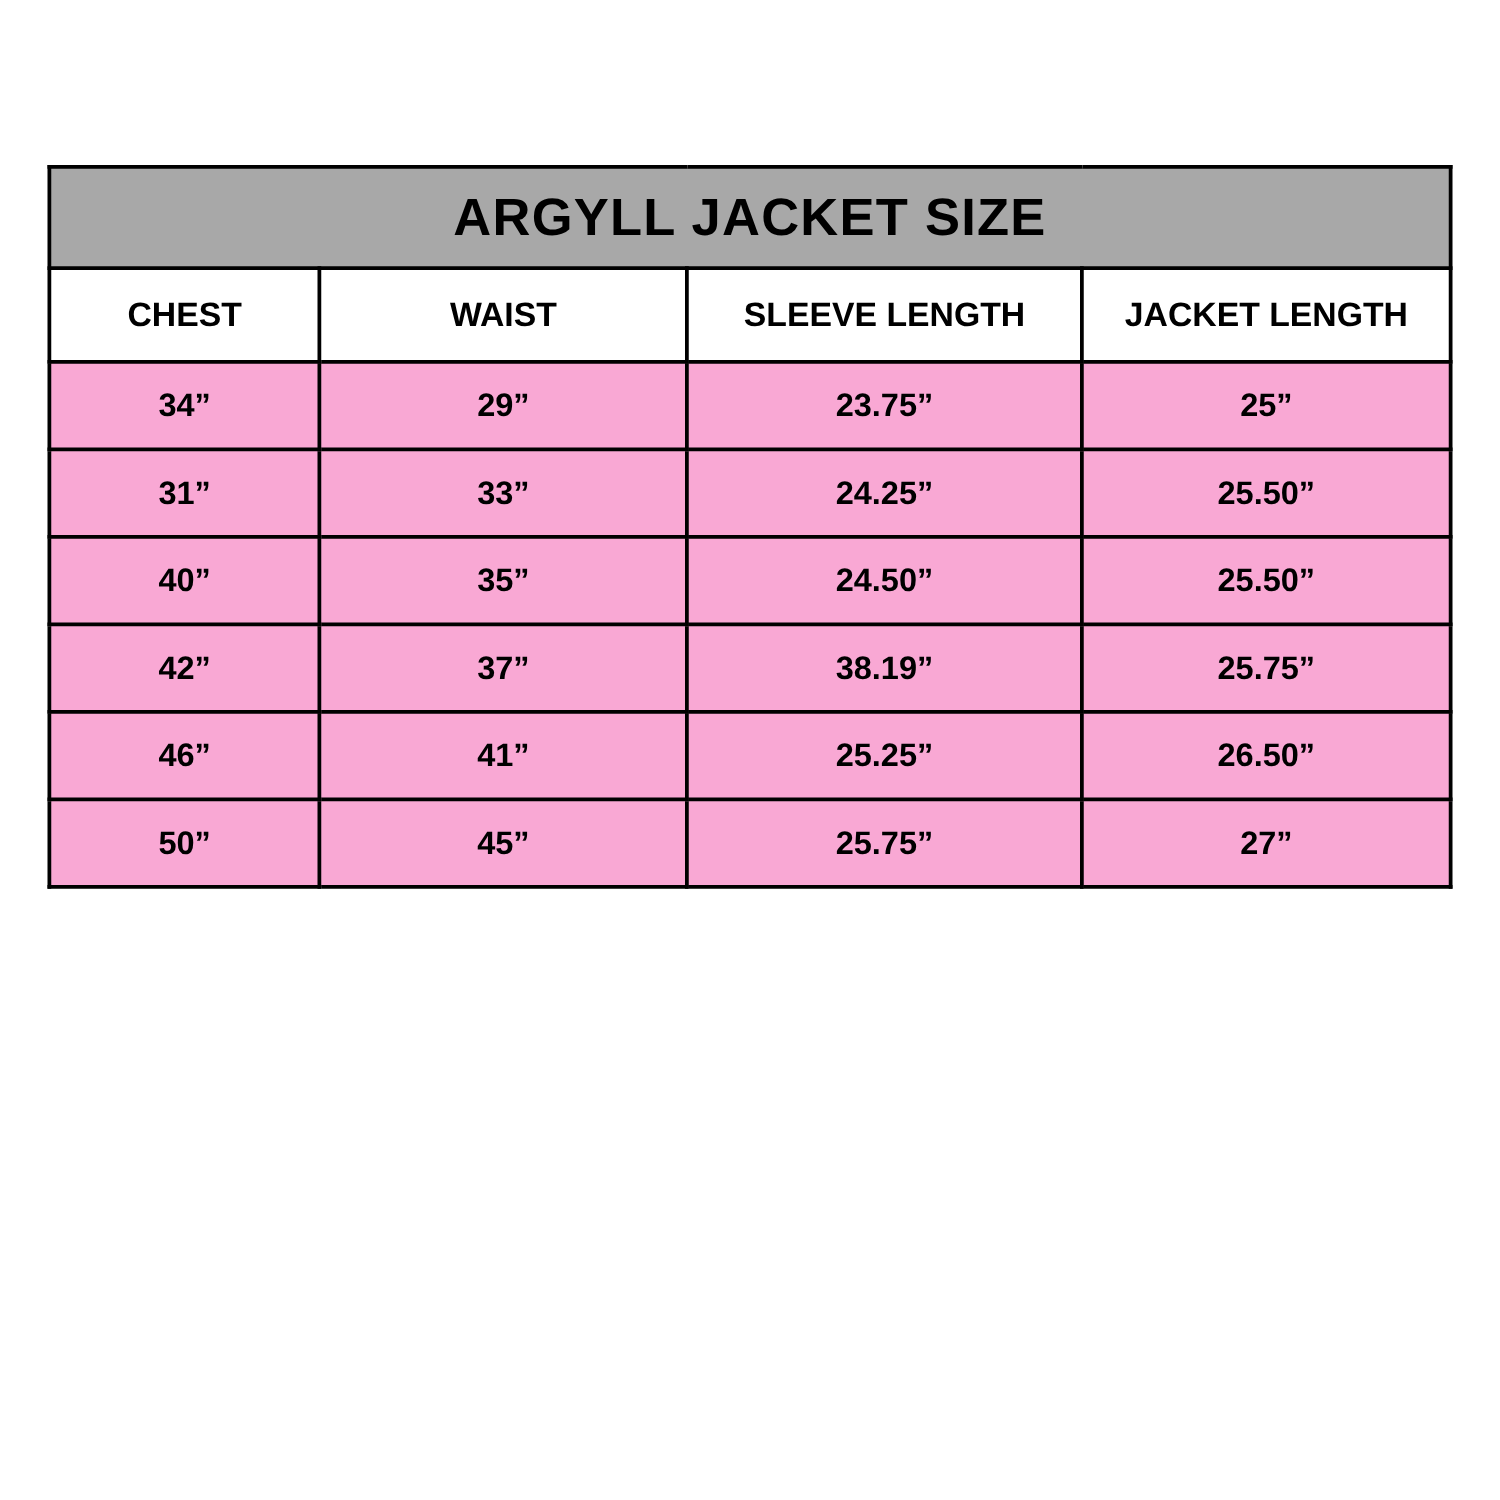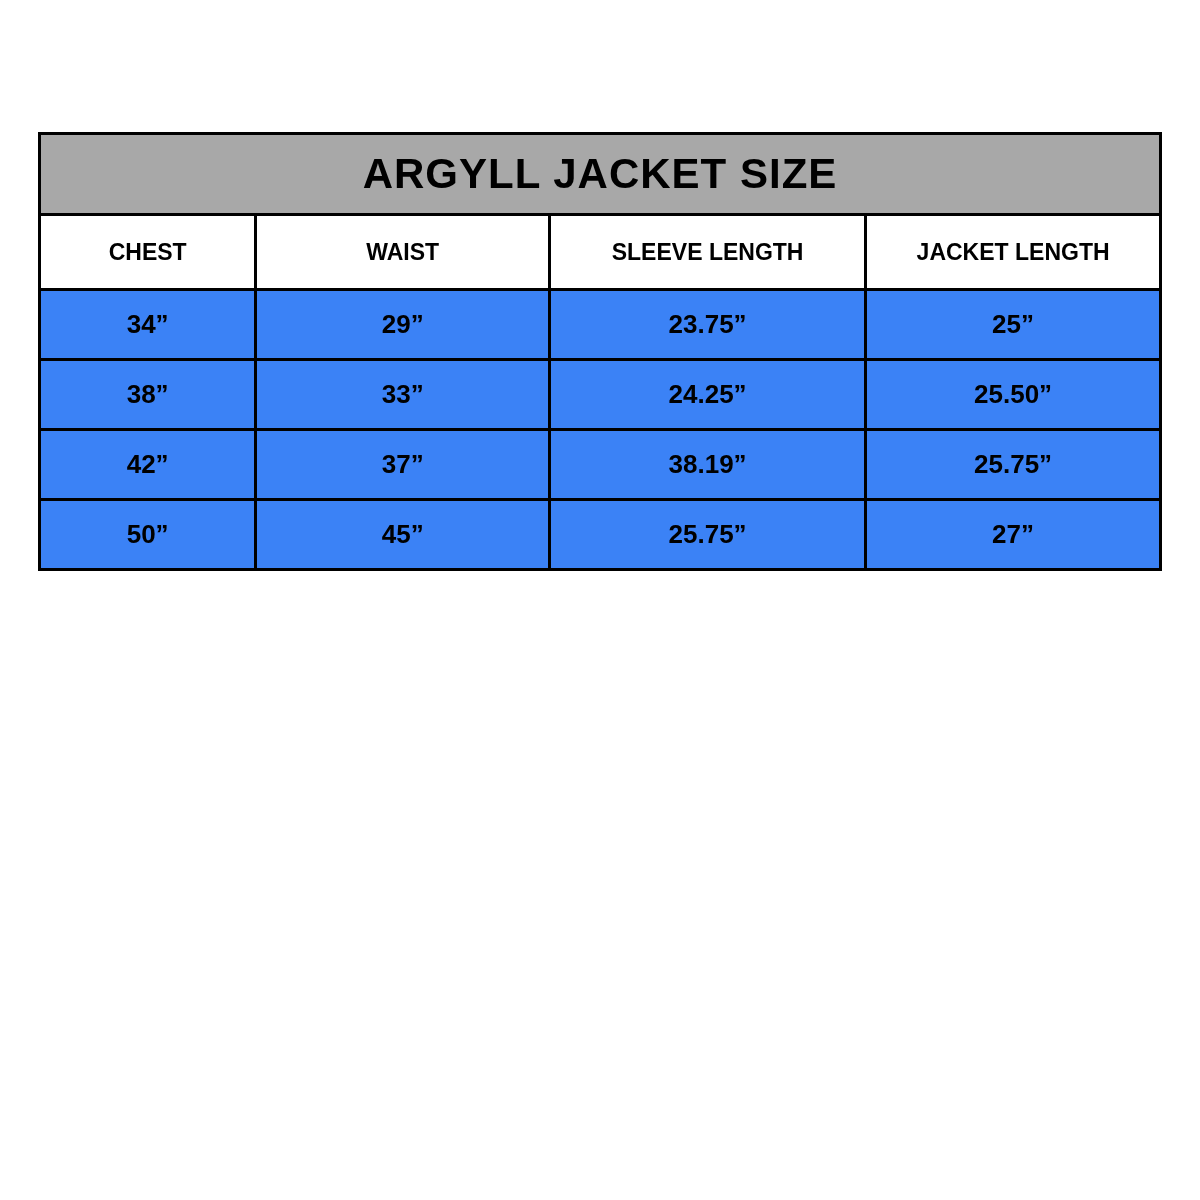--- a/index.html
+++ b/index.html
@@ -37,28 +37,28 @@
   }
   th.title-cell {
     background: #a8a8a8;
     height: 76px;
     font-size: 42px;
     letter-spacing: 1px;
     color: #000000;
   }
   th.col-header {
     height: 70px;
-    font-size: 23px;
+    font-size: 27px;
     background: #ffffff;
     margin-top: 37px;
   }
   td.data-cell {
     height: 65px;
     font-size: 26px;
-    background: #3b82f6;
+    background: #f9a8d4;
   }
   col.c1 { width: 19.3%; }
   col.c2 { width: 26.2%; }
   col.c3 { width: 28.2%; }
   col.c4 { width: 26.3%; }
 </style>
 </head>
 <body>
 
 <div class="page">
@@ -82,30 +82,42 @@
           </tr>
       </thead>
       <tbody id="table-body">
           <tr>
             <td class="data-cell">34”</td>
             <td class="data-cell">29”</td>
             <td class="data-cell">23.75”</td>
             <td class="data-cell">25”</td>
           </tr>
           <tr>
-            <td class="data-cell">38”</td>
+            <td class="data-cell">31”</td>
             <td class="data-cell">33”</td>
             <td class="data-cell">24.25”</td>
+            <td class="data-cell">25.50”</td>
+          </tr>
+          <tr>
+            <td class="data-cell">40”</td>
+            <td class="data-cell">35”</td>
+            <td class="data-cell">24.50”</td>
             <td class="data-cell">25.50”</td>
           </tr>
           <tr>
             <td class="data-cell">42”</td>
             <td class="data-cell">37”</td>
             <td class="data-cell">38.19”</td>
             <td class="data-cell">25.75”</td>
+          </tr>
+          <tr>
+            <td class="data-cell">46”</td>
+            <td class="data-cell">41”</td>
+            <td class="data-cell">25.25”</td>
+            <td class="data-cell">26.50”</td>
           </tr>
           <tr>
             <td class="data-cell">50”</td>
             <td class="data-cell">45”</td>
             <td class="data-cell">25.75”</td>
             <td class="data-cell">27”</td>
           </tr>
         </tbody>
     </table>
   </div>

